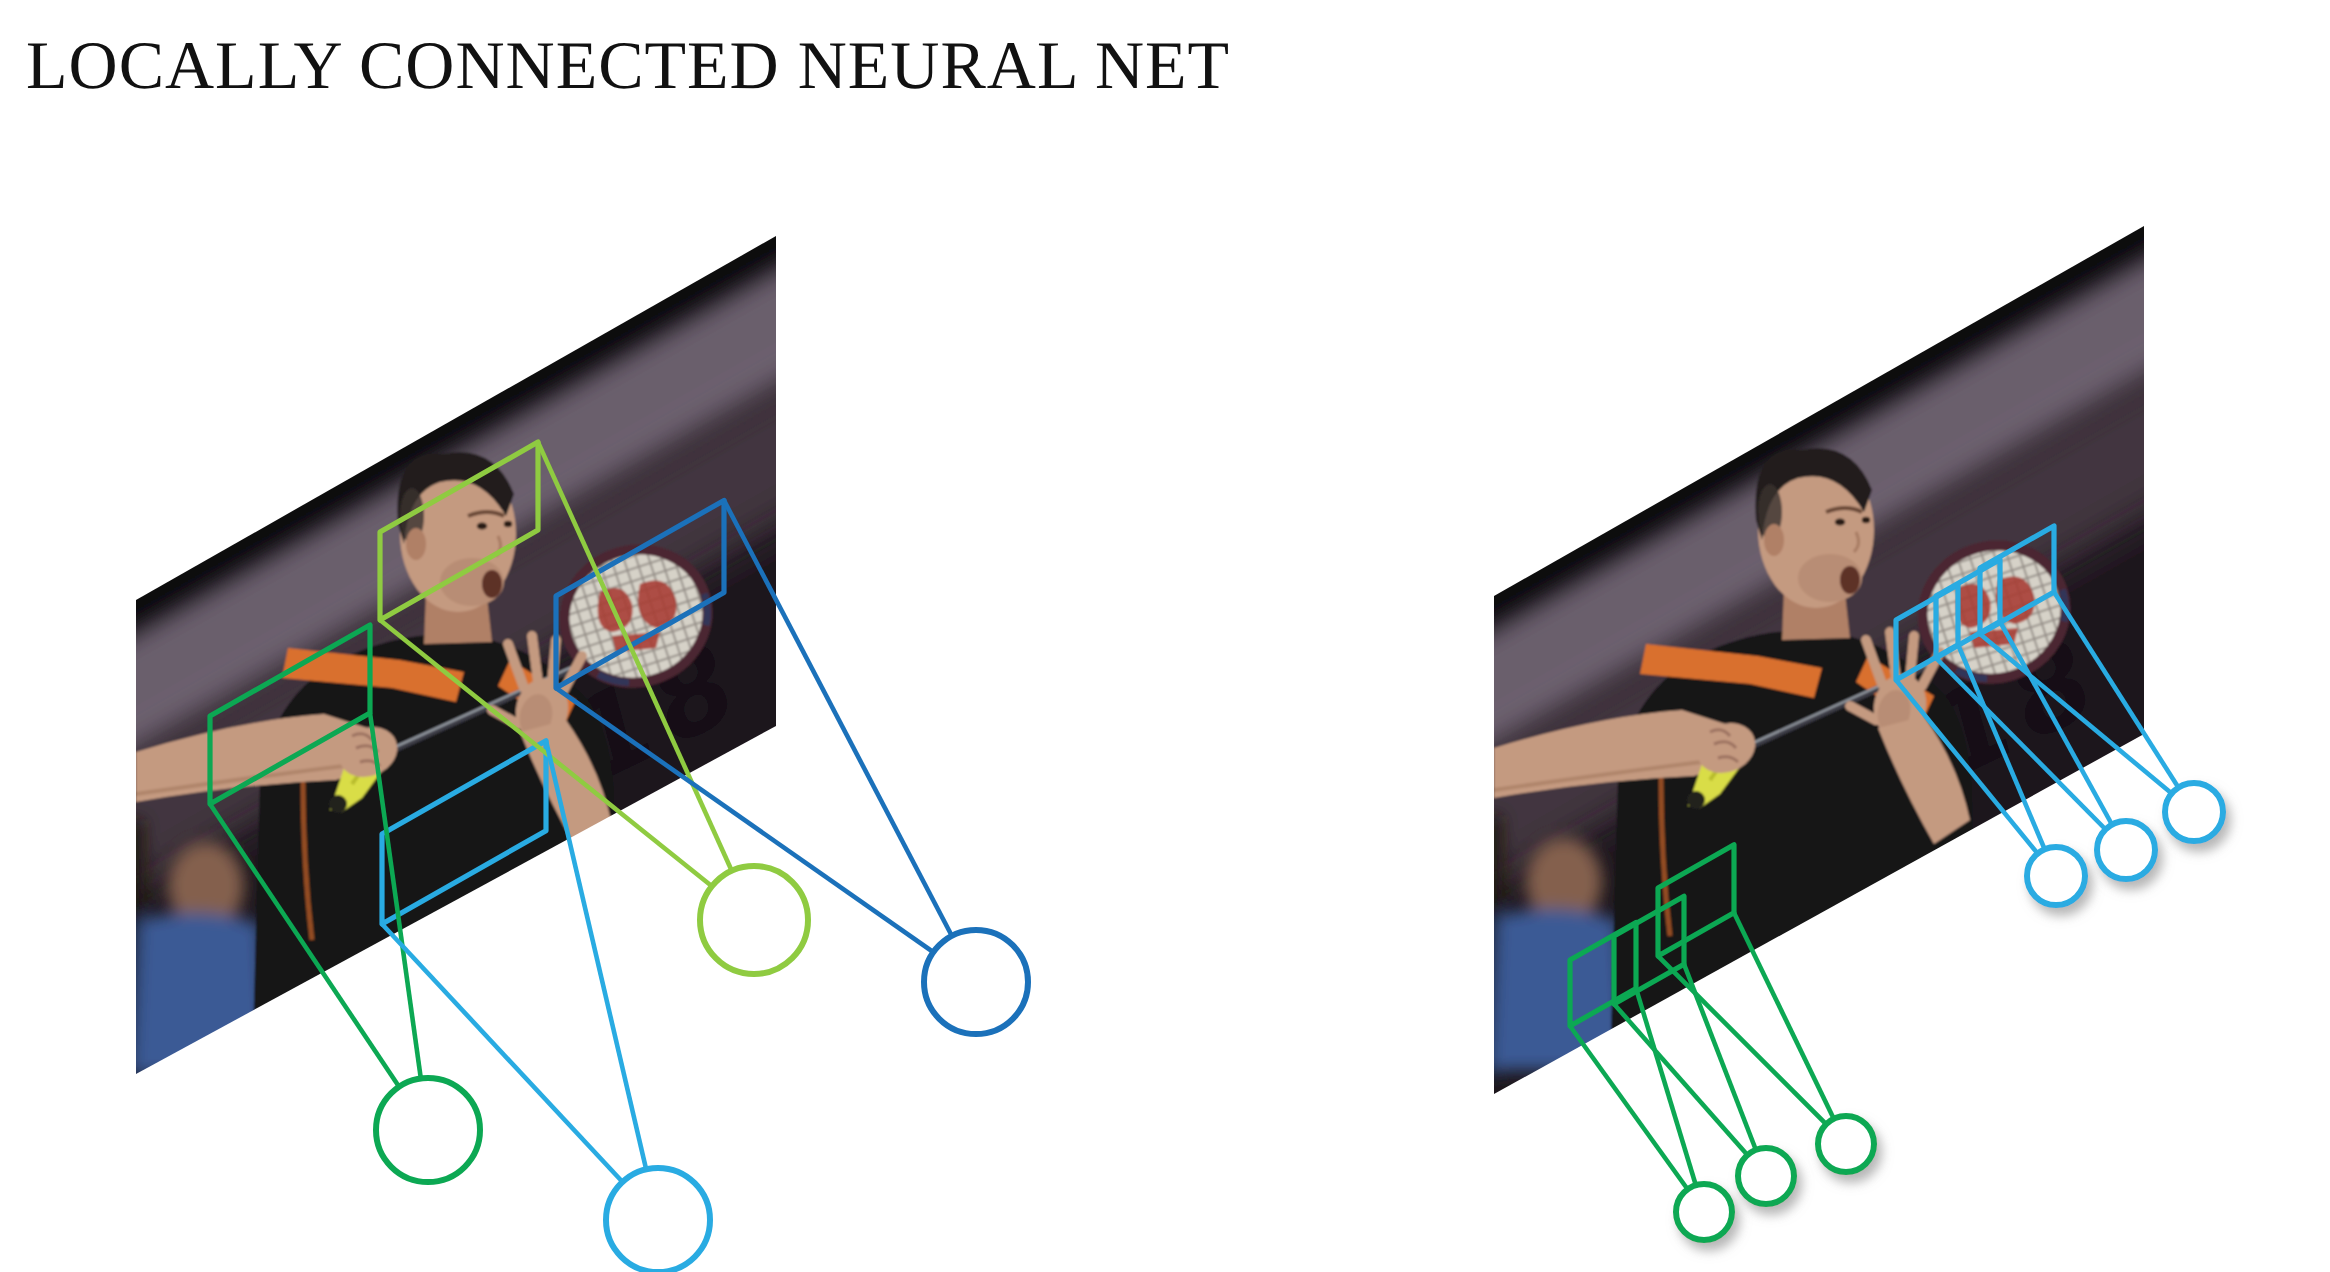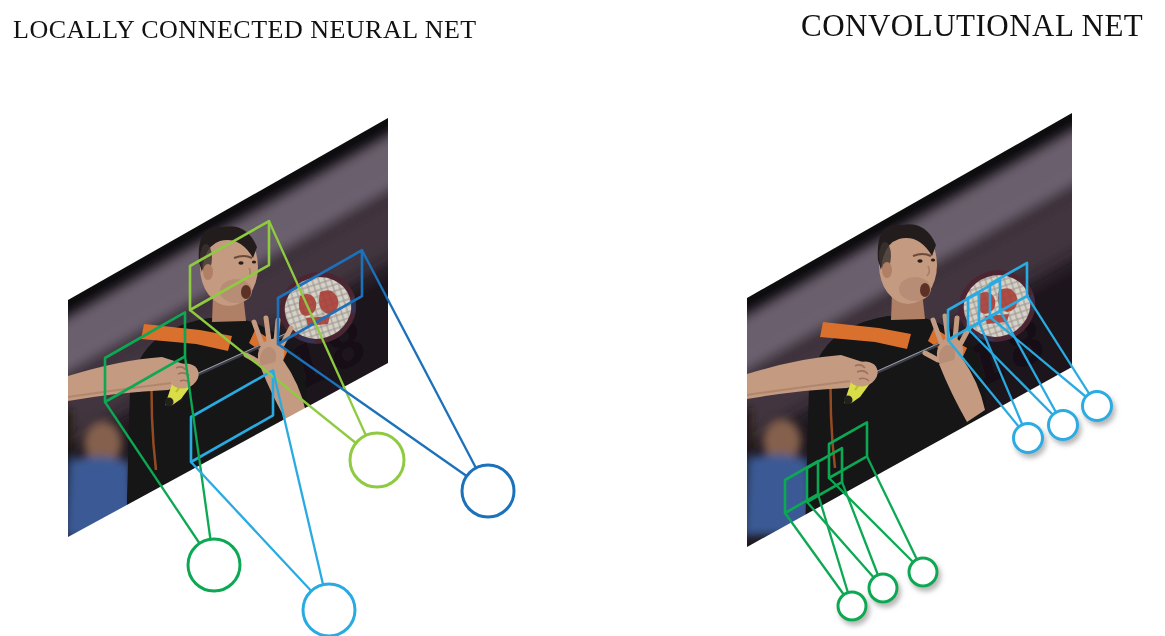--- a/index.html
+++ b/index.html
@@ -1,28 +1,27 @@
 <!DOCTYPE html>
 <html><head>
 <meta charset="utf-8">
 <style>
   html,body{margin:0;padding:0;background:#ffffff;}
   #stage{position:relative;width:1165px;height:636px;background:#fff;overflow:hidden;
          font-family:"Liberation Serif","DejaVu Serif",serif;}
   .fig-title{position:absolute;white-space:nowrap;color:#111;letter-spacing:.5px;}
-  #title-left{left:13px;top:15px;font-size:26px;}
+  #title-left{left:13px;top:15px;font-size:34px;}
   #title-right{left:801px;top:8px;font-size:31px;}
   #scene-svg{position:absolute;left:0;top:0;}
 </style>
 </head>
 <body>
 
 <div id="stage">
   <div id="title-left" class="fig-title">LOCALLY CONNECTED NEURAL NET</div>
-  <div id="title-right" class="fig-title">CONVOLUTIONAL NET</div>
   <svg id="scene-svg" width="1165" height="636" viewBox="0 0 1165 636">
 <defs>
   <pattern id="strpat" width="6" height="6" patternUnits="userSpaceOnUse">
     <rect width="6" height="6" fill="#d6d2c8"></rect>
     <path d="M0 3 H6 M3 0 V6" stroke="#97918a" stroke-width="1"></path>
   </pattern>
   <filter id="blur4">
           <feGaussianBlur stdDeviation="4"></feGaussianBlur>
         </filter>
   <filter id="blur6" x="-20%" y="-60%" width="140%" height="220%">

